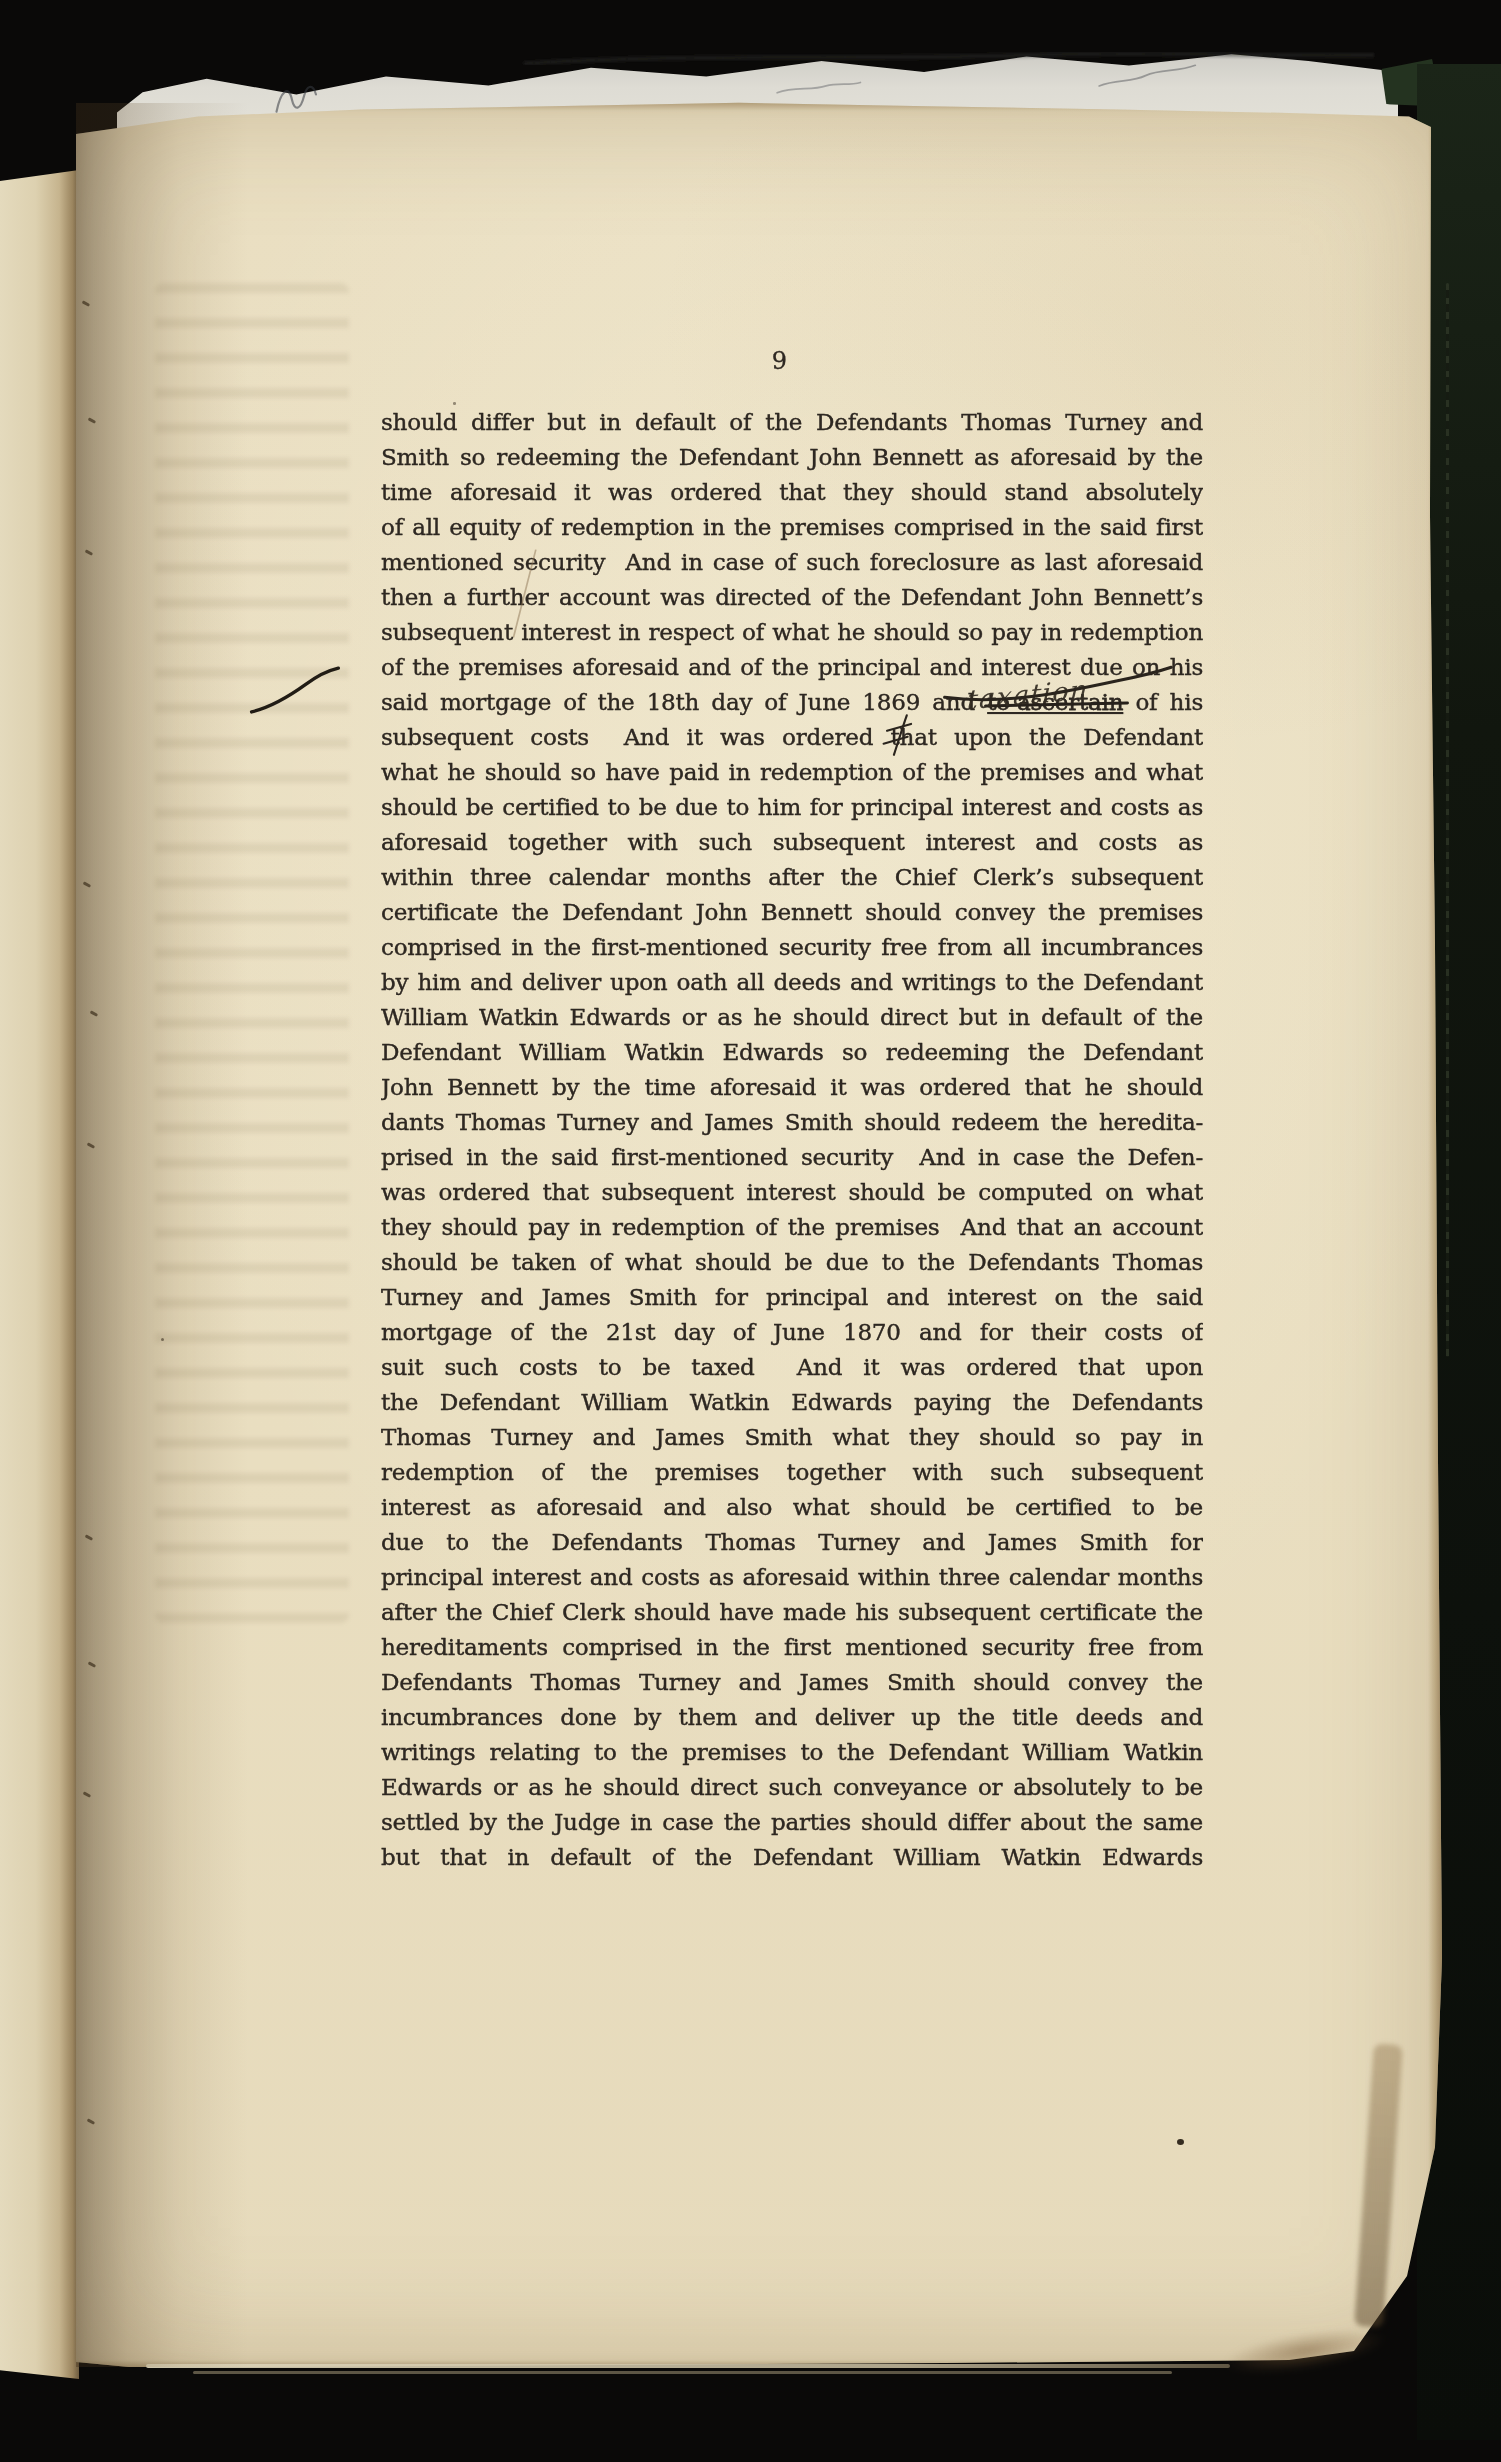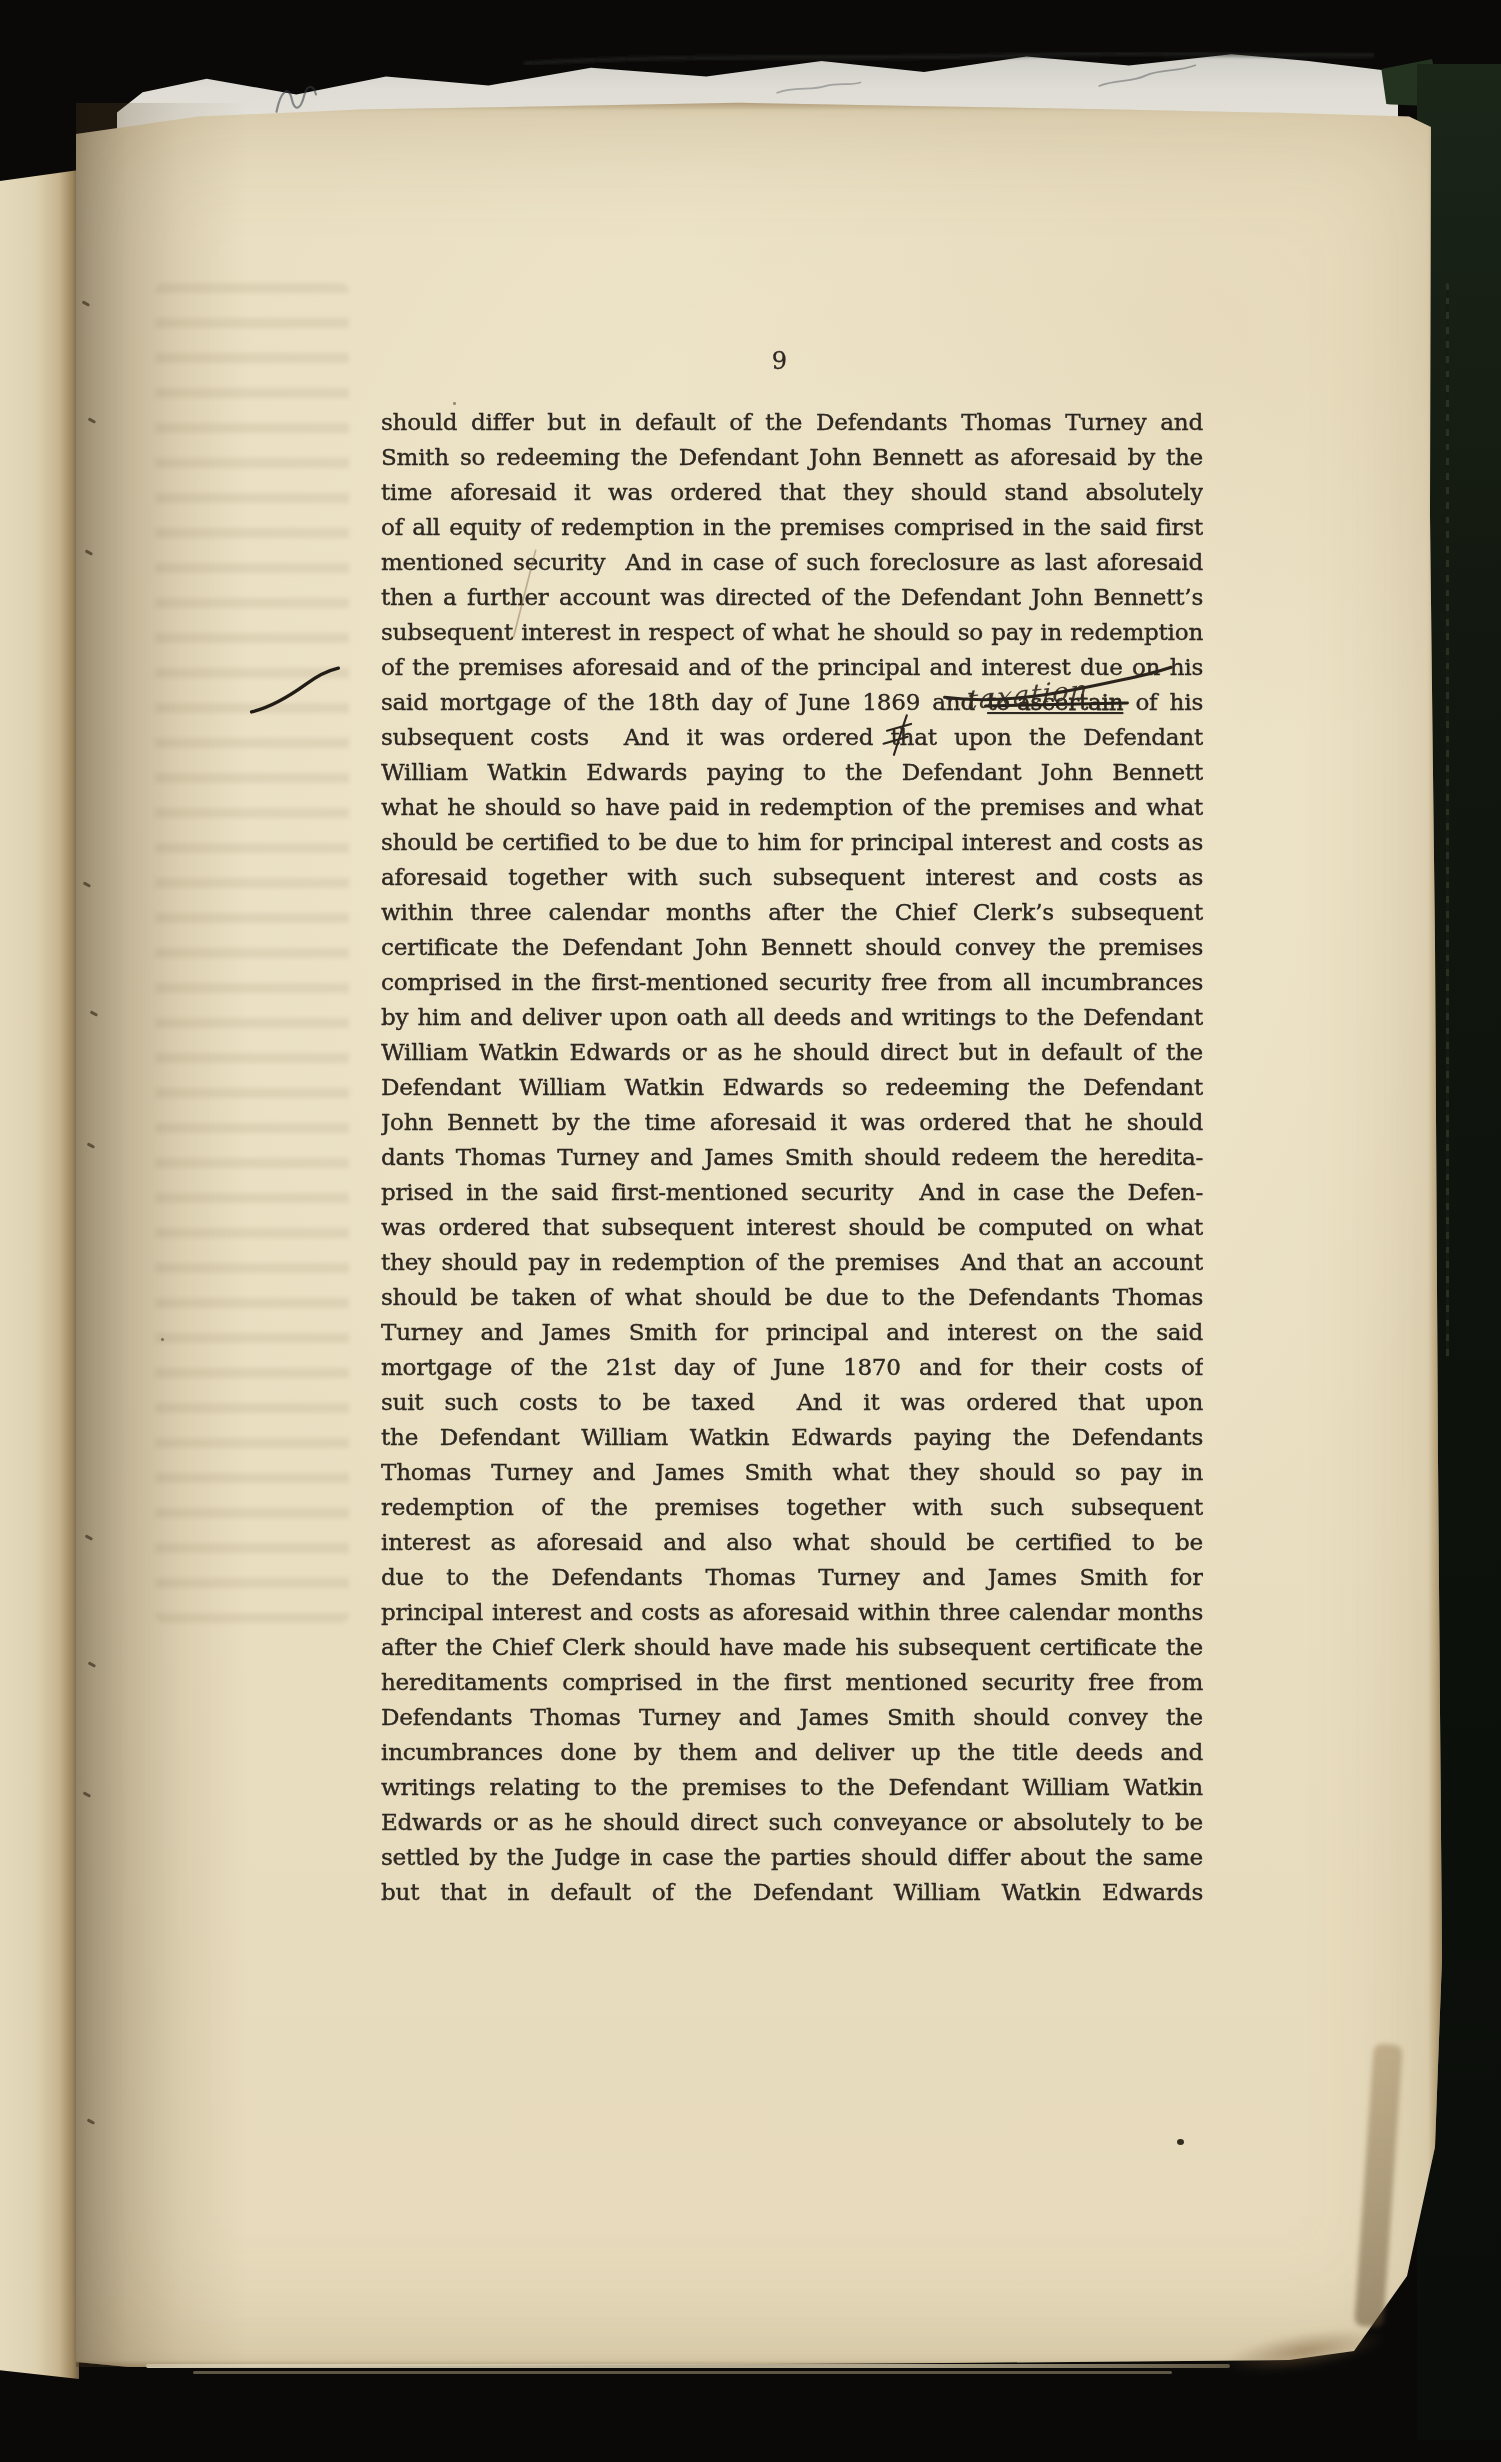--- a/index.html
+++ b/index.html
@@ -132,21 +132,20 @@
     <div class="line">should differ but in default of the Defendants Thomas Turney and James</div>
     <div class="line">Smith so redeeming the Defendant John Bennett as aforesaid by the</div>
     <div class="line">time aforesaid it was ordered that they should stand absolutely foreclosed</div>
     <div class="line">of all equity of redemption in the premises comprised in the said first</div>
     <div class="line">mentioned security  And in case of such foreclosure as last aforesaid</div>
     <div class="line">then a further account was directed of the Defendant John Bennett’s</div>
     <div class="line">subsequent interest in respect of what he should so pay in redemption</div>
     <div class="line">of the premises aforesaid and of the principal and interest due on his</div>
     <div class="line"><span>said mortgage of the 18th day of June 1869 and </span><span class="strike">to ascertain</span><span> of his</span></div>
     <div class="line">subsequent costs  And it was ordered that upon the Defendant</div>
-    <div class="line">William Watkin Edwards paying to the Defendant John Bennett</div>
     <div class="line">what he should so have paid in redemption of the premises and what</div>
     <div class="line">should be certified to be due to him for principal interest and costs as</div>
     <div class="line">aforesaid together with such subsequent interest and costs as aforesaid</div>
     <div class="line">within three calendar months after the Chief Clerk’s subsequent</div>
     <div class="line">certificate the Defendant John Bennett should convey the premises</div>
     <div class="line">comprised in the first-mentioned security free from all incumbrances</div>
     <div class="line">by him and deliver upon oath all deeds and writings to the Defendant</div>
     <div class="line">William Watkin Edwards or as he should direct but in default of the</div>
     <div class="line">Defendant William Watkin Edwards so redeeming the Defendant</div>
     <div class="line">John Bennett by the time aforesaid it was ordered that he should</div>

